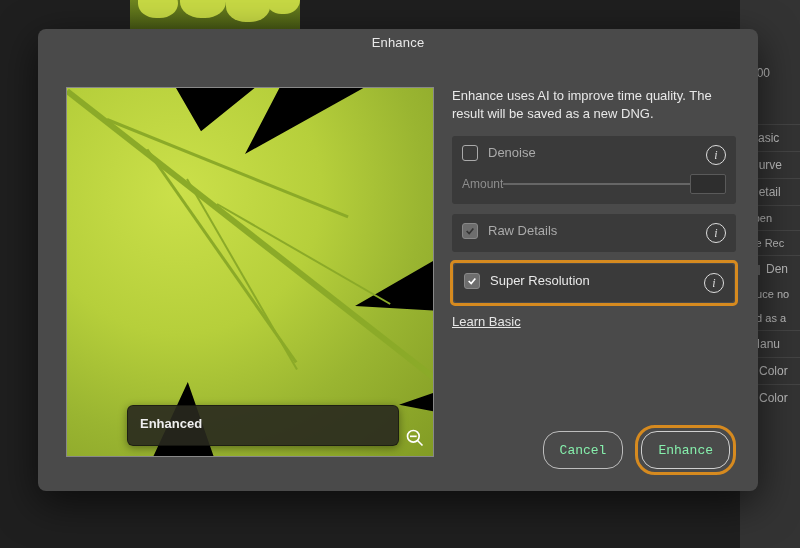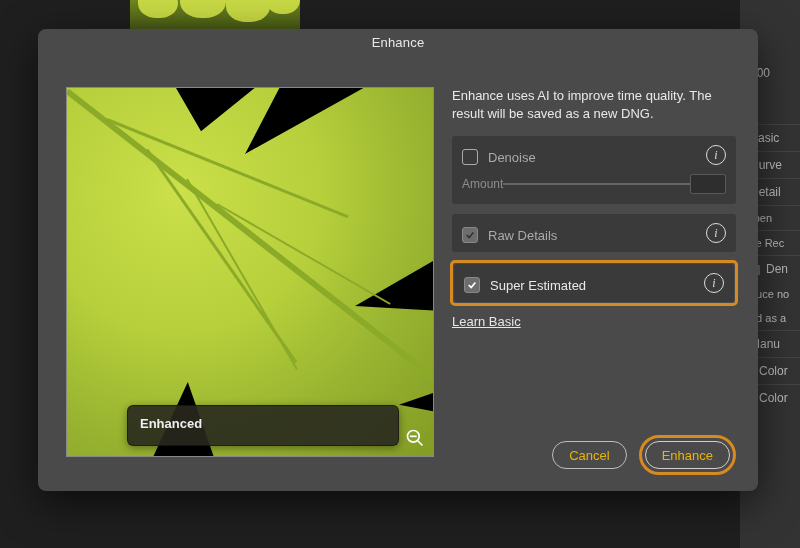--- a/index.html
+++ b/index.html
@@ -28,41 +28,41 @@
   .vein.v4{left:150px;top:115px;width:200px;height:2px;transform:rotate(30deg);}
   .zoom{position:absolute;right:8px;bottom:8px;width:20px;height:20px;color:#fff;}
   .zoom svg{width:20px;height:20px;}
   .tooltip{position:absolute;left:60px;bottom:10px;width:246px;background:rgba(40,40,30,.9);border:1px solid rgba(0,0,0,.4);border-radius:6px;padding:10px 12px;box-shadow:0 2px 8px rgba(0,0,0,.4);}
   .tooltip .tt-title{font-weight:600;color:#eee;font-size:13px;margin-bottom:4px;}
   .tooltip .tt-body{font-size:12px;color:#eee;line-height:1.25;}
   
   .rcol{position:absolute;left:414px;top:58px;right:22px;}
   .desc{color:#e8e8e8;font-size:13px;line-height:1.35;margin-bottom:14px;}
   .opt{background:#3a3a3a;border-radius:3px;padding:0;margin-bottom:10px;}
-  .opt-row{display:flex;align-items:flex-end;padding:9px 10px 9px 10px;}
+  .opt-row{display:flex;align-items:flex-start;padding:9px 10px 9px 10px;}
   .opt-row .chk{width:14px;height:14px;border:1px solid #aaa;border-radius:3px;margin-right:10px;display:flex;align-items:center;justify-content:center;flex:0 0 14px;}
   .opt-row .chk.unchecked{background:transparent;}
   .opt-row .chk.locked{background:#6d6d6d;border-color:#888;}
   .opt-row .chk.checked{background:#6d6d6d;border-color:#888;}
   .chk svg{width:10px;height:10px;}
   .opt-row .lbl{flex:1;color:#e8e8e8;font-size:13px;}
   .opt-row .lbl.dim{color:#aaa;}
   .info{width:18px;height:18px;border:1.5px solid #ddd;border-radius:50%;display:flex;align-items:center;justify-content:center;font-family:Georgia,serif;font-style:italic;font-size:12px;color:#ddd;flex:0 0 18px;}
   .amount{display:flex;align-items:center;padding:0 10px 10px 10px;}
   .amount .albl{color:#8d8d8d;font-size:12px;flex:0 0 auto;}
   .amount .track{flex:1;height:2px;background:#666;position:relative;top:0;}
   .amount .valbox{width:34px;height:18px;background:#2e2e2e;border:1px solid #5a5a5a;border-radius:2px;}
   .hl{outline:3px solid #d68a1f;outline-offset:-1px;border-radius:3px;}
   .sr-wrap{padding:2px;}
   .eta{display:flex;align-items:center;margin-top:86px;color:#e6e6e6;font-size:13px;}
   .eta .clk{width:14px;height:14px;margin-right:8px;}
   .learn{margin-top:10px;}
   .learn a{color:#e6e6e6;text-decoration:underline;font-size:13px;}
   .btnrow{position:absolute;right:22px;bottom:16px;display:flex;gap:12px;align-items:center;}
-  .btn{background:transparent;color:#eab308;border:1px solid #bdbdbd;border-radius:16px;height:28px;padding:0 16px;font-size:13px;cursor:pointer;}
+  .btn{background:transparent;color:#86efac;border:1px solid #bdbdbd;border-radius:16px;height:38px;padding:0 16px;font-size:13px;cursor:pointer;font-family:Liberation Mono, monospace;}
   .btn.primary{border-color:#cfcfcf;}
   .btn-hl{padding:3px;border:3px solid #d68a1f;border-radius:20px;}
 </style>
 </head>
 <body>
 
 <div class="bg">
   <div class="thumb">
     <div class="l" style="left:8px;top:6px;width:40px;height:32px;"></div>
     <div class="l" style="left:50px;top:2px;width:46px;height:36px;"></div>
@@ -139,21 +139,21 @@
     </div>
 
     <div class="sr-wrap hl">
       <div class="opt" style="margin-bottom:0">
         <div class="opt-row">
           <div class="chk checked">
             <svg viewBox="0 0 12 12">
                 <path d="M2 6 L5 9 L10 3" stroke="#fff" stroke-width="2" fill="none"></path>
               </svg>
           </div>
-          <div class="lbl">Super Estimated</div>
+          <div class="lbl">Super Resolution</div>
           <div class="info">i</div>
         </div>
       </div>
     </div>
 
     <div class="learn">
       <a href="#">Learn Basic</a>
     </div>
   </div>
 

